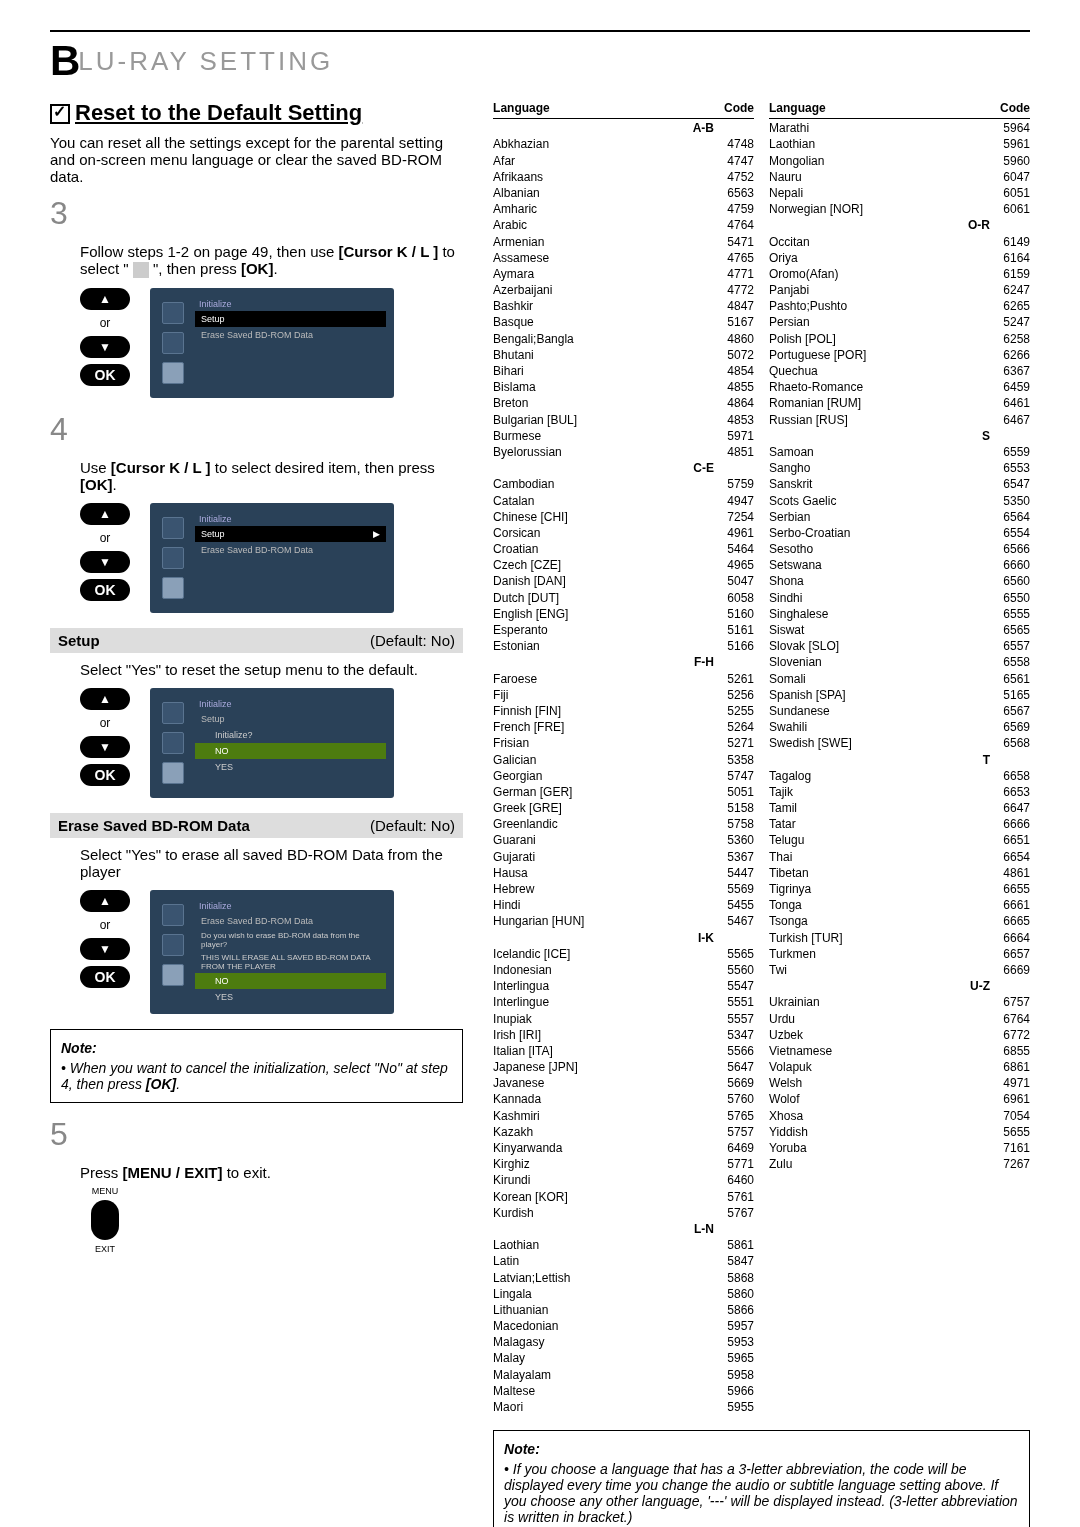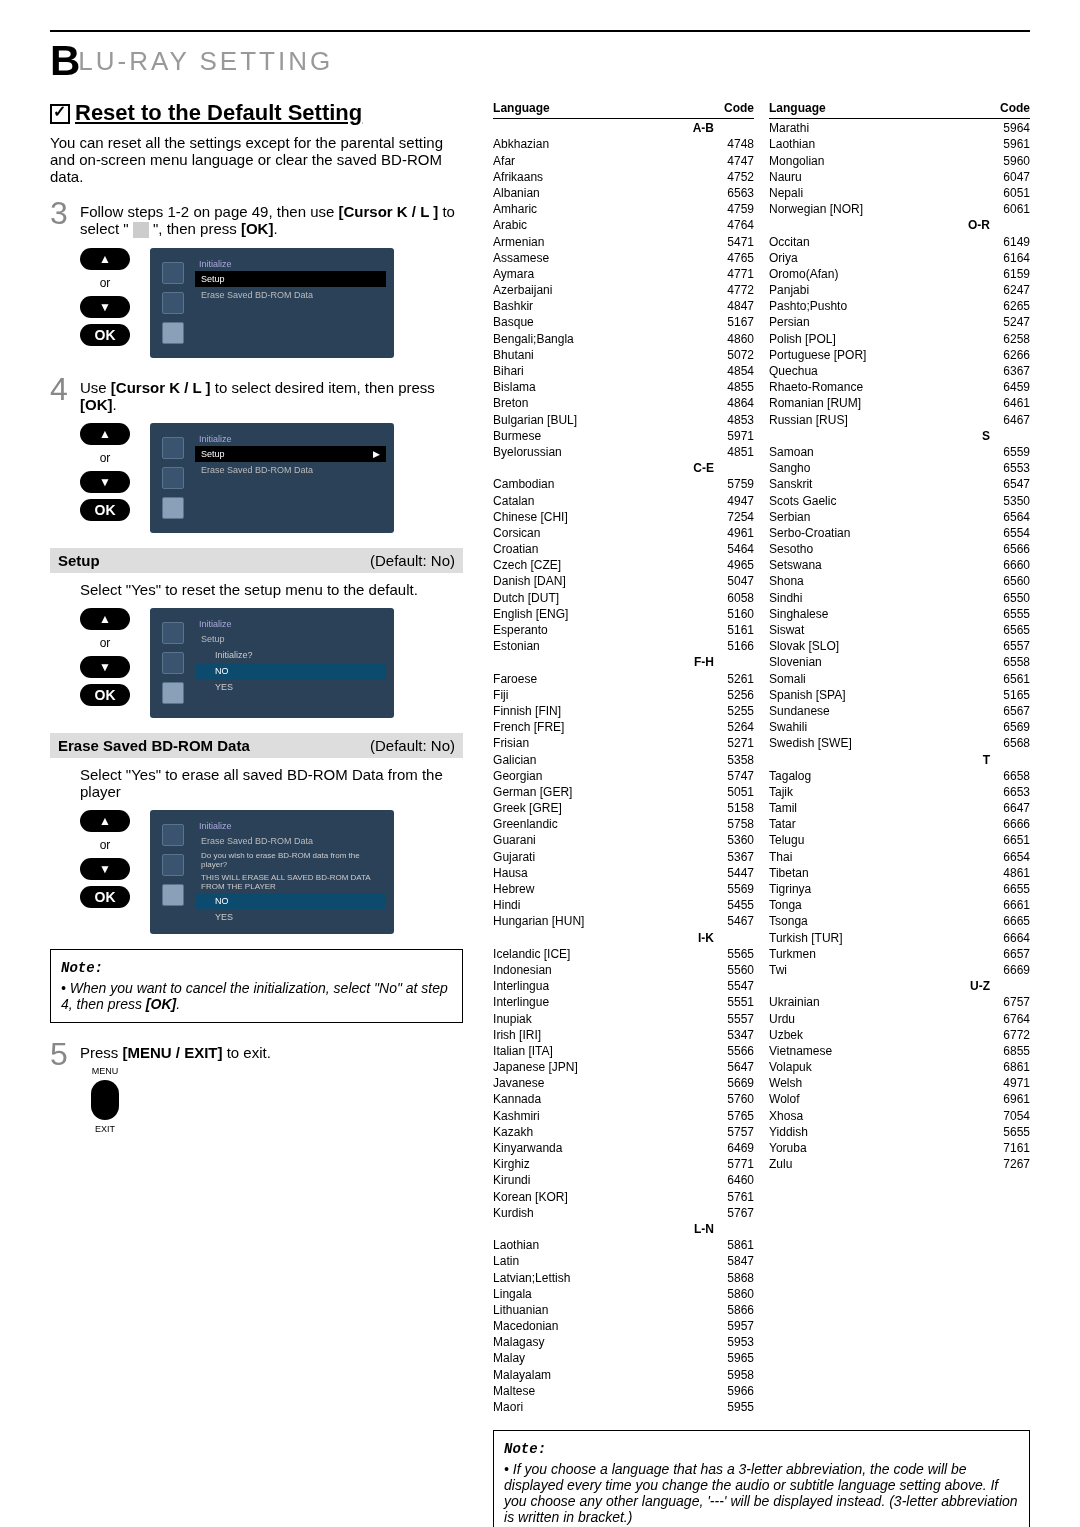--- a/index.html
+++ b/index.html
@@ -78,20 +78,21 @@
     .step-num {
       font-size: 32px;
       color: #888;
       line-height: 1;
       min-width: 22px;
     }
     .step-text {
       font-size: 15px;
       flex: 1;
       padding-top: 6px;
+      margin-top: 40px;
     }
     .osd-row {
       display: flex;
       gap: 20px;
       align-items: flex-start;
       margin: 10px 0 15px 30px;
     }
     .remote-btns {
       display: flex;
       flex-direction: column;
@@ -162,21 +163,21 @@
       color: #fff;
       display: flex;
       justify-content: space-between;
     }
     .osd-sub {
       padding: 3px 6px 3px 20px;
       font-size: 9px;
       color: #ccc;
     }
     .osd-sub.hl2 {
-      background: #0c4a6e;
+      background: #4d7c0f;
       color: #fff;
     }
     .osd-question {
       font-size: 8px;
       padding: 2px 6px;
       color: #ccc;
     }
     .setting-row {
       display: flex;
       justify-content: space-between;
@@ -196,21 +197,20 @@
       border: 1px solid #000;
       padding: 10px;
       margin: 15px 0;
       font-size: 14px;
       font-style: italic;
     }
     .note-title {
       font-weight: bold;
       font-style: italic;
       margin-bottom: 4px;
-      font-family: Liberation Mono, monospace;
     }
     .menu-btn {
       width: 28px;
       height: 40px;
       background: #000;
       border-radius: 14px;
       margin: 4px auto;
     }
     .menu-lbl {
       font-size: 9px;

